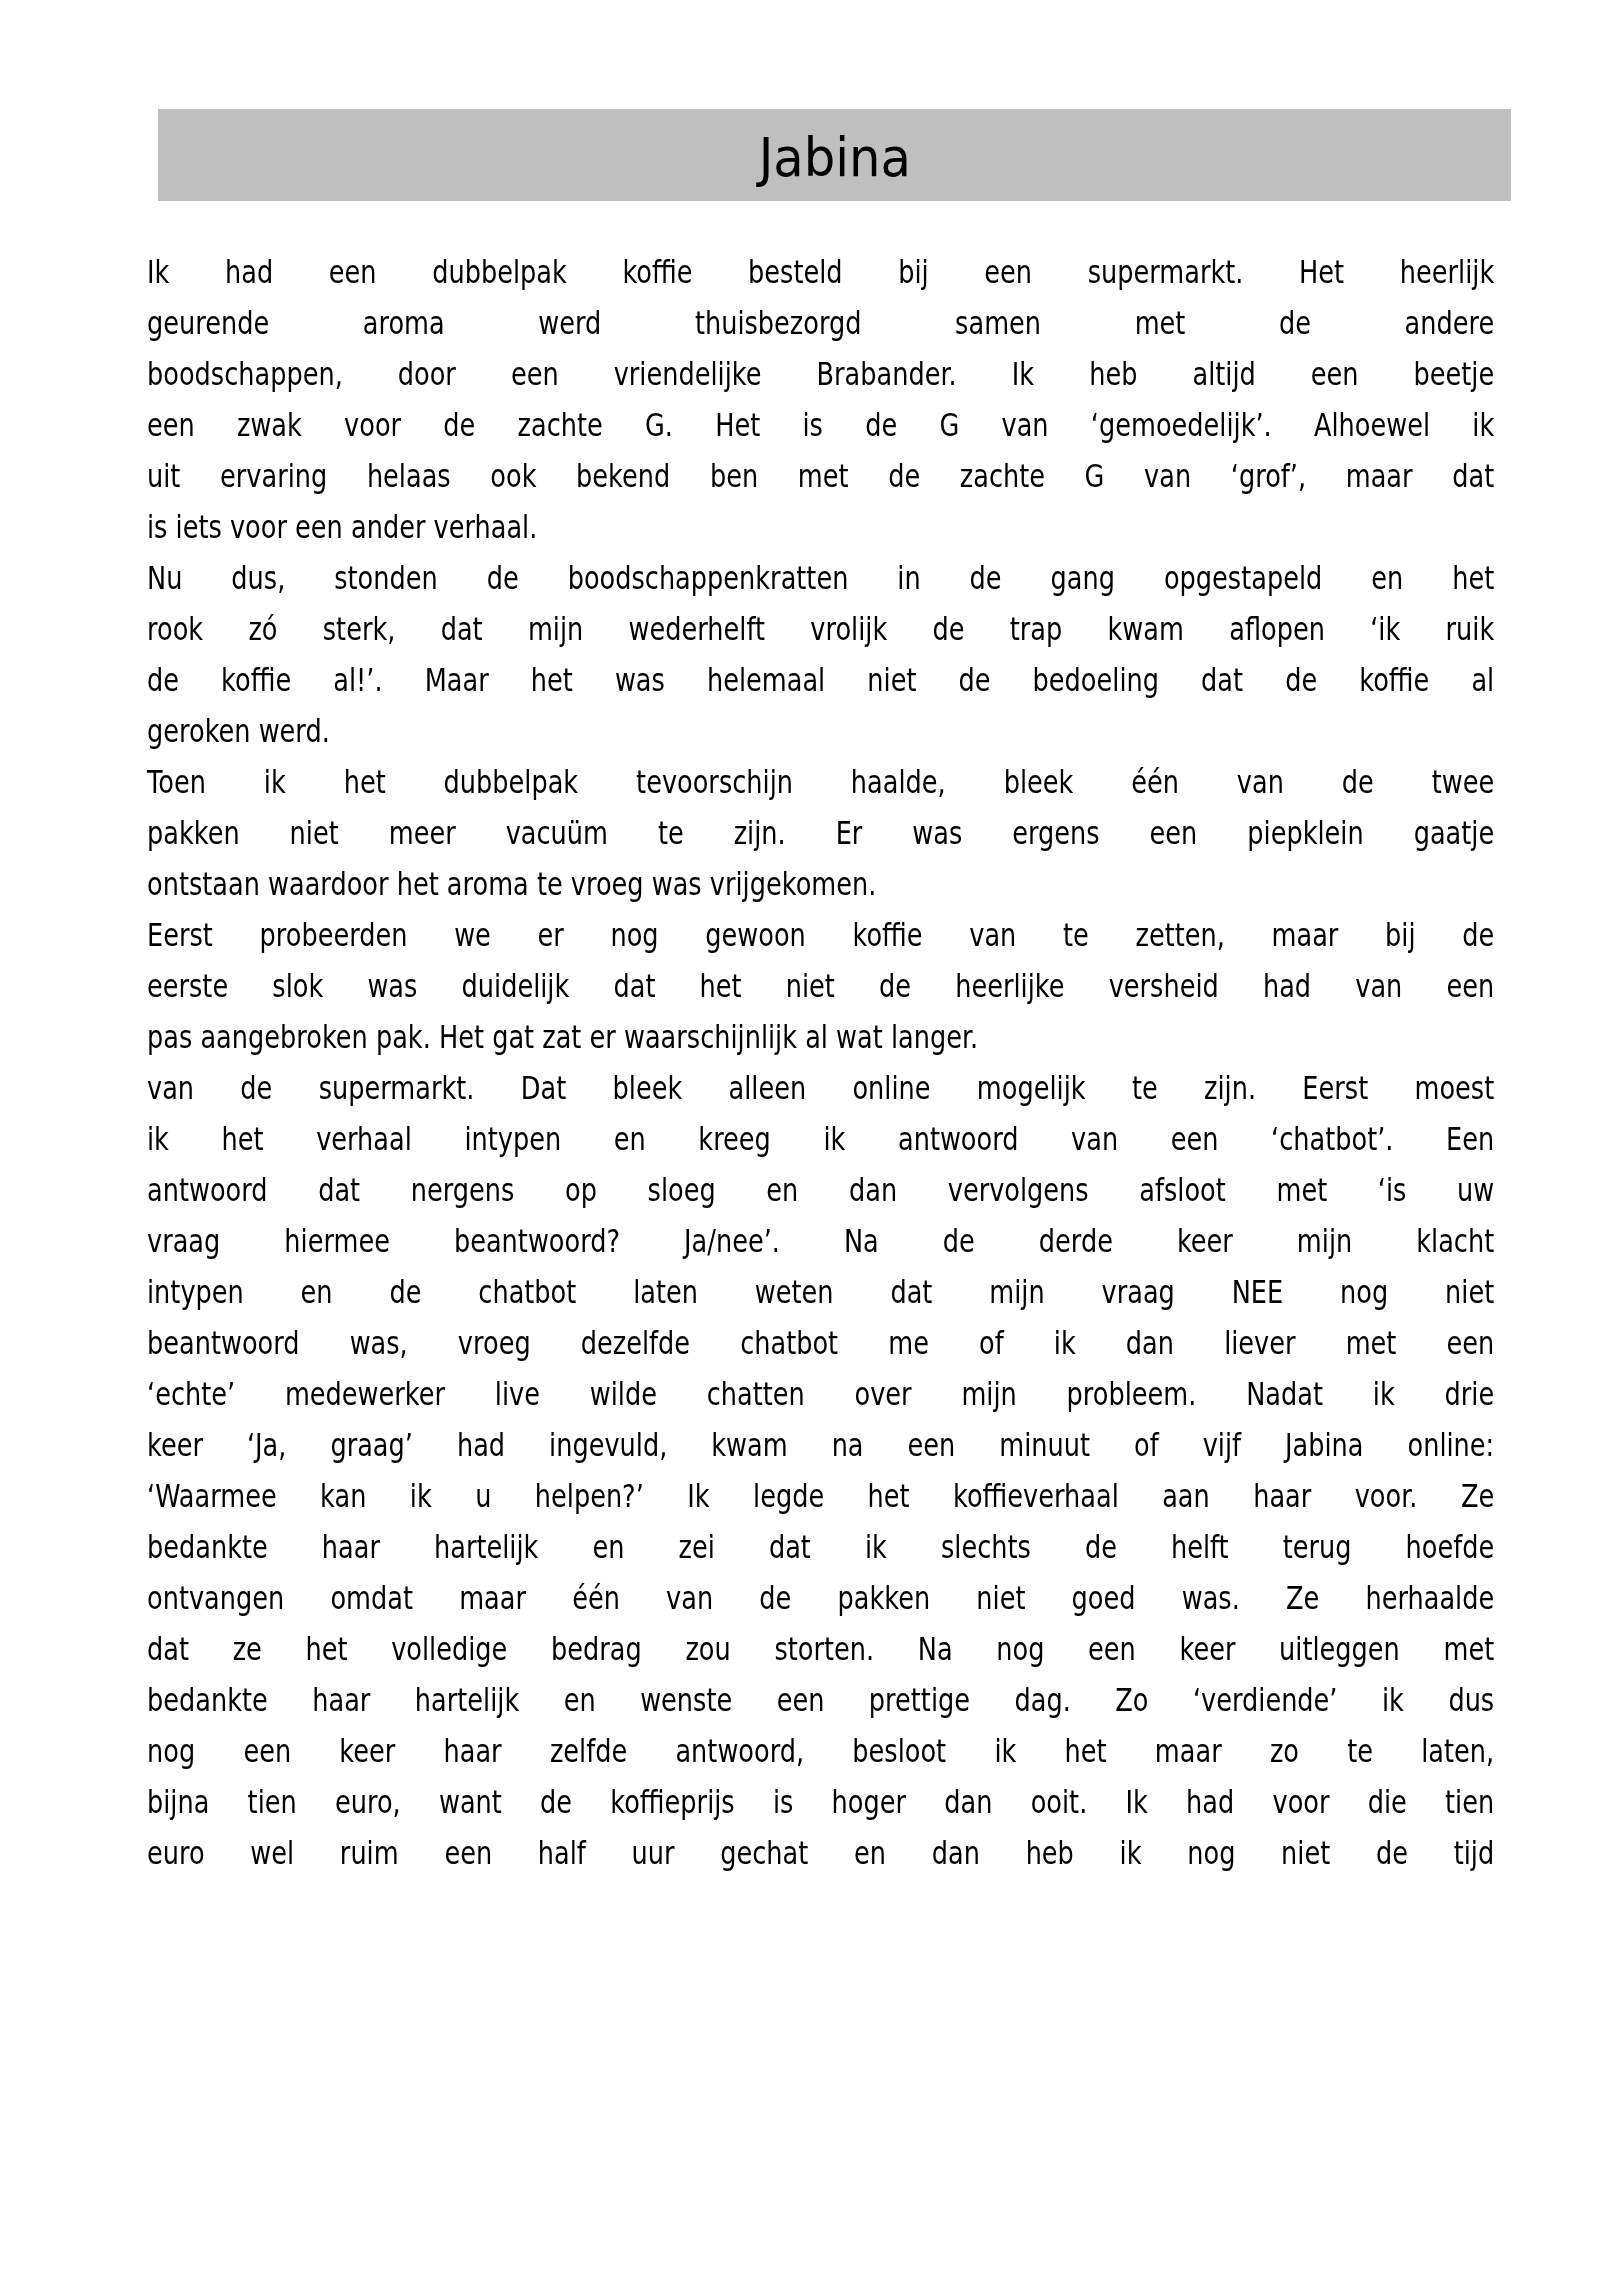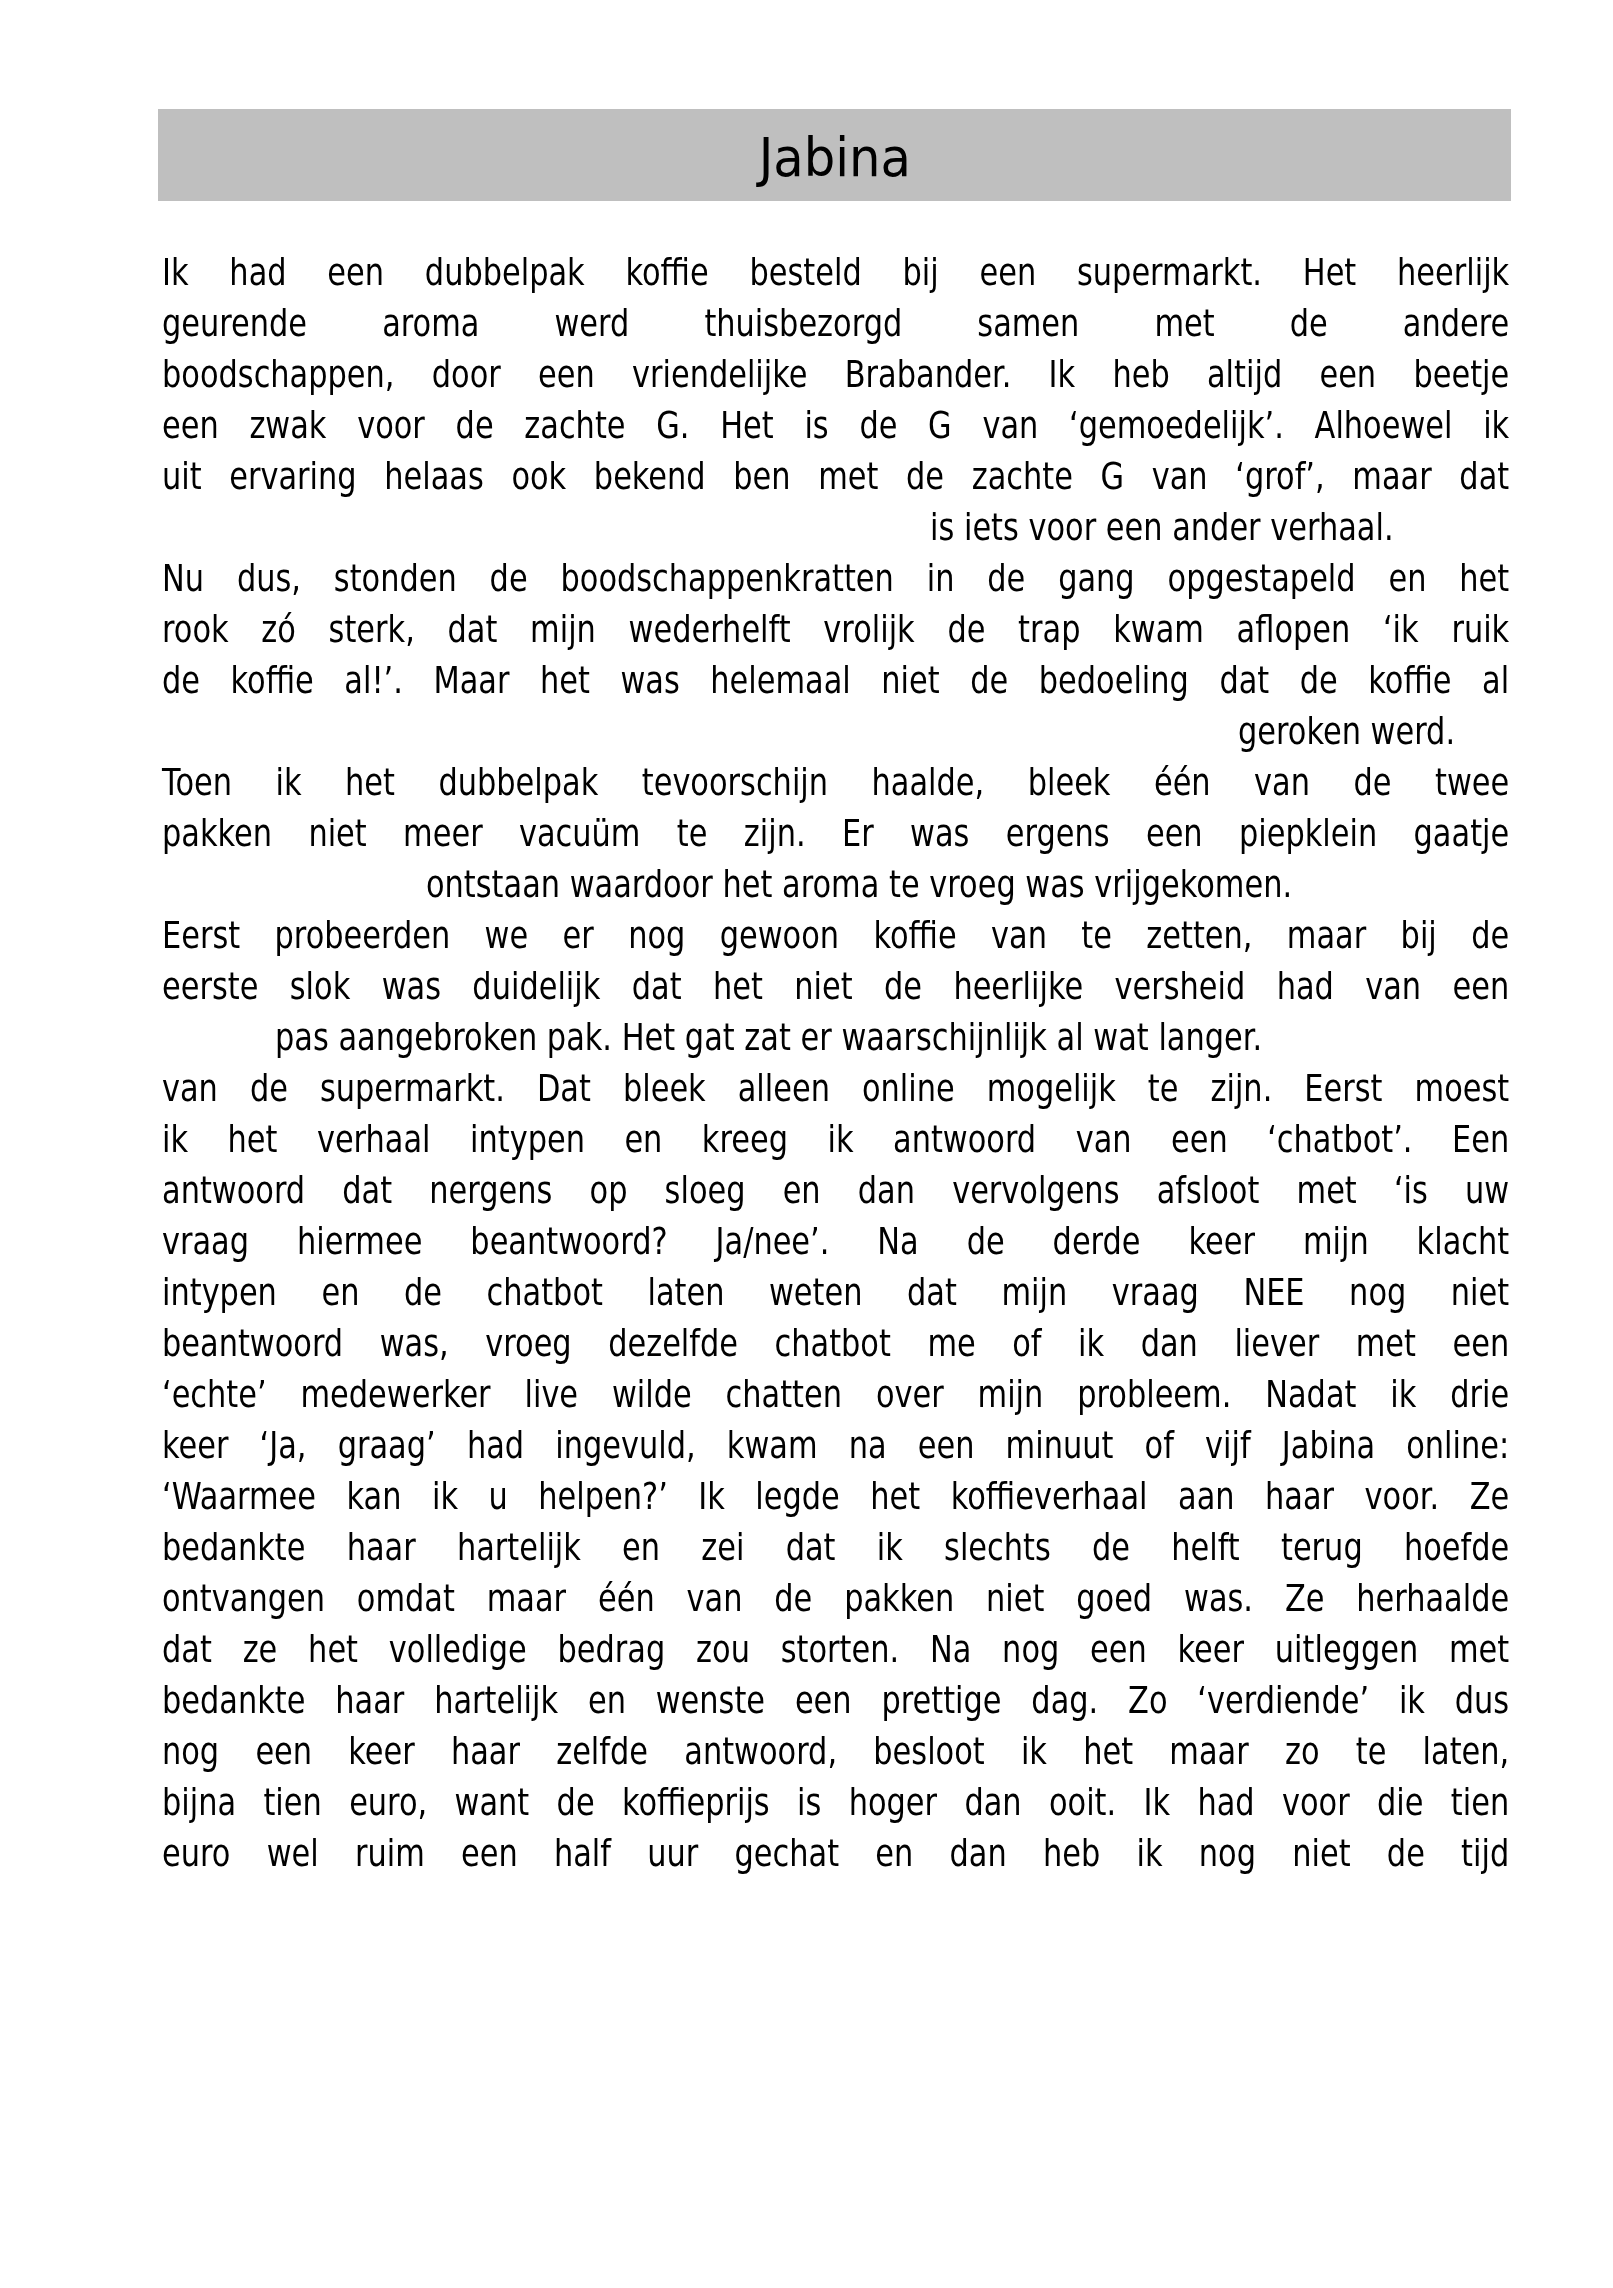--- a/index.html
+++ b/index.html
@@ -35,40 +35,40 @@
     font-family: "DejaVu Sans", sans-serif;
     font-size: 54px;
     color: #000000;
     letter-spacing: 0px;
     transform: scaleX(0.92);
     line-height: 1;
     margin-top: 5.5px;
   }
   .body-text {
     position: absolute;
-    left: 162px;
+    left: 147px;
     top: 247px;
     width: 1347px;
     font-family: "DejaVu Sans", sans-serif;
-    font-size: 38px;
+    font-size: 32px;
     color: #000000;
   }
   .line {
     display: block;
     height: 51px;
     line-height: 51px;
     white-space: nowrap;
     overflow: visible;
   }
   .line.justify {
     text-align: justify;
     text-align-last: justify;
   }
   .line.left {
-    text-align: right;
+    text-align: left;
   }
   .line span.inner {
     display: inline-block;
     transform-origin: left center;
   }
 </style>
 </head>
 <body>
 
 <div class="page">

